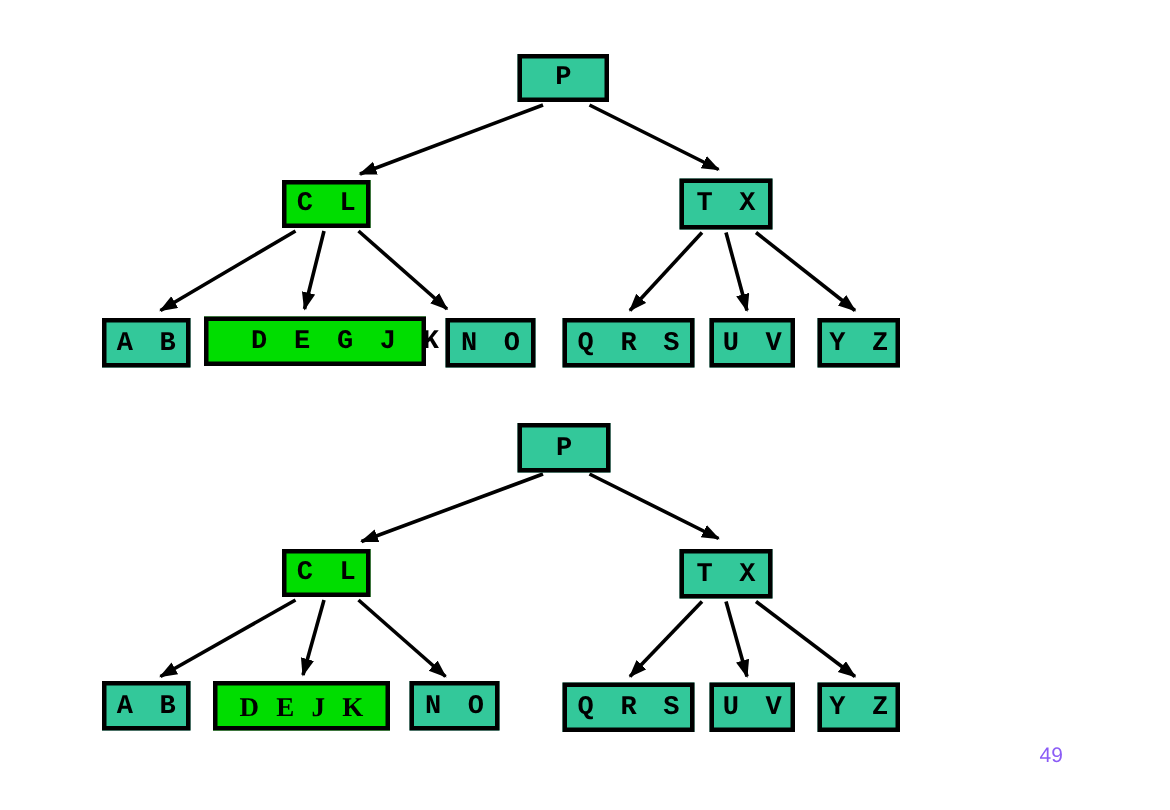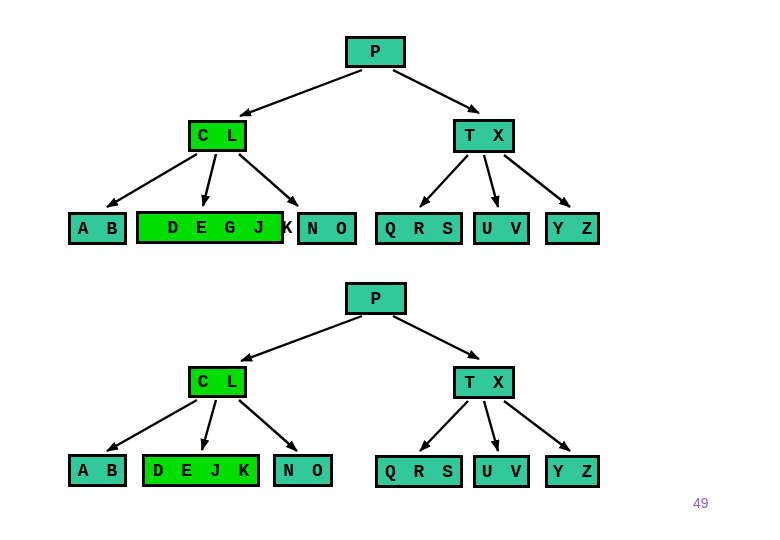--- a/index.html
+++ b/index.html
@@ -78,20 +78,20 @@
       <div class="node" style="left: 68px; top: 212px; width: 59px; height: 33px; background: rgb(51, 200, 154); border-color: rgb(0, 0, 0);">A B</div>
       <div class="node" style="left: 136px; top: 211px; width: 148px; height: 33px; background: rgb(0, 221, 0); border-color: rgb(0, 0, 0); padding-left: 40px;">D E G J K</div>
       <div class="node" style="left: 297px; top: 212px; width: 60px; height: 33px; background: rgb(51, 200, 154); border-color: rgb(0, 0, 0);">N O</div>
       <div class="node" style="left: 375px; top: 212px; width: 88px; height: 33px; background: rgb(51, 200, 154); border-color: rgb(0, 0, 0);">Q R S</div>
       <div class="node" style="left: 473px; top: 212px; width: 57px; height: 33px; background: rgb(51, 200, 154); border-color: rgb(0, 0, 0);">U V</div>
       <div class="node" style="left: 545px; top: 212px; width: 55px; height: 33px; background: rgb(51, 200, 154); border-color: rgb(0, 0, 0);">Y Z</div>
       <div class="node" style="left: 345px; top: 282px; width: 62px; height: 33px; background: rgb(51, 200, 154); border-color: rgb(0, 0, 0);">P</div>
       <div class="node" style="left: 188px; top: 366px; width: 59px; height: 32px; background: rgb(0, 221, 0); border-color: rgb(0, 0, 0);">C L</div>
       <div class="node" style="left: 453px; top: 366px; width: 62px; height: 33px; background: rgb(51, 200, 154); border-color: rgb(0, 0, 0);">T X</div>
       <div class="node" style="left: 68px; top: 454px; width: 59px; height: 33px; background: rgb(51, 200, 154); border-color: rgb(0, 0, 0);">A B</div>
-      <div class="node" style="left: 142px; top: 454px; width: 118px; height: 33px; background: rgb(0, 221, 0); border-color: rgb(0, 0, 0);">D E J K</div>
+      <div class="node" style="left: 142px; top: 454px; width: 118px; height: 33px; background: rgb(0, 221, 0); border-color: rgb(0, 0, 0); font-family: Liberation Serif, serif;">D E J K</div>
       <div class="node" style="left: 273px; top: 454px; width: 60px; height: 33px; background: rgb(51, 200, 154); border-color: rgb(0, 0, 0);">N O</div>
       <div class="node" style="left: 375px; top: 455px; width: 88px; height: 33px; background: rgb(51, 200, 154); border-color: rgb(0, 0, 0);">Q R S</div>
       <div class="node" style="left: 473px; top: 455px; width: 57px; height: 33px; background: rgb(51, 200, 154); border-color: rgb(0, 0, 0);">U V</div>
       <div class="node" style="left: 545px; top: 455px; width: 55px; height: 33px; background: rgb(51, 200, 154); border-color: rgb(0, 0, 0);">Y Z</div>
     </div>
   <div class="page-number" style="color: #8b5cf6;">49</div>
 </div>
 
 </body></html>

